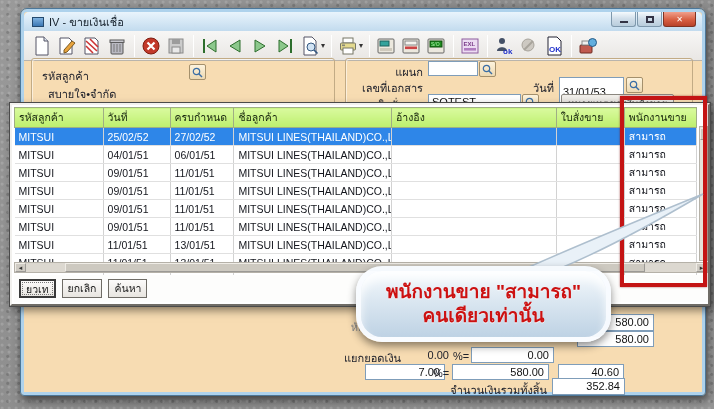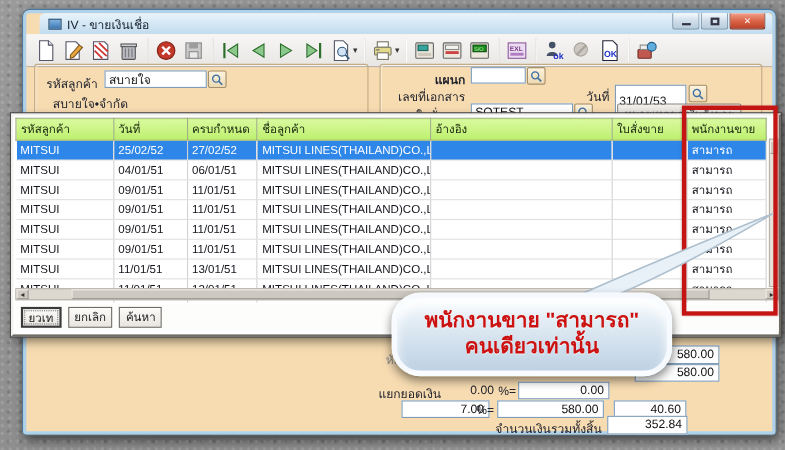--- a/index.html
+++ b/index.html
@@ -12,21 +12,21 @@
       radial-gradient(circle at 70% 60%, rgba(0,0,0,.16) 1px, transparent 2px),
       linear-gradient(135deg, #9a9a9a 0%, #8a8a8a 50%, #969696 100%);
     background-size:7px 7px, 11px 9px, 100% 100%;
   }
   
   .main-window { position:absolute; left:20px; top:8px; width:686px; height:388px;
     background:#f7dcb2; border:1px solid #4d7798; border-radius:7px 7px 4px 4px;
     box-shadow:0 0 0 3px #aed2ec inset, 2px 4px 10px rgba(0,0,0,.55); }
   .titlebar { position:absolute; left:3px; top:3px; right:3px; height:19px;
     background:linear-gradient(#e9f4fc,#c2dbee); border-radius:5px 5px 0 0;
-    display:flex; align-items:center; padding:0 4px;margin-left:12px; }
+    display:flex; align-items:center; padding:0 4px; }
   .app-icon { width:12px; height:10px; background:linear-gradient(#7fb2e0,#3c78b4);
     border:1px solid #24496e; margin:0 5px 0 4px; }
   .title { font-size:11px; color:#15202b; }
   .win-controls { position:absolute; right:6px; top:0px; display:flex; }
   .wbtn { width:25px; height:15px; border:1px solid #7e98ac; border-top:none;
     border-radius:0 0 3px 3px; background:linear-gradient(#f5fafd,#cfdde9 50%,#b9cddc);
     display:flex; align-items:center; justify-content:center; font-size:8px; color:#334; margin-left:1px; }
   .wbtn.close { width:33px; background:linear-gradient(#f0a08c,#d85f42 55%,#b8432a);
     color:#fff; font-weight:bold; border-color:#7e3322; }
   .glyph-min { width:8px; height:2px; background:#334; margin-top:6px; }
@@ -256,31 +256,30 @@
             <rect x="4" y="5" width="8" height="4" fill="#eee" stroke="#888"></rect>
             <circle cx="14.5" cy="6.5" r="4" fill="#62aede" stroke="#245a86"></circle>
           </svg>
         </div>
     </div>
 
     <div class="groupbox" style="left:10px; top:49px; width:304px; height:58px;"></div>
     <div class="groupbox" style="left:324px; top:49px; width:348px; height:58px;"></div>
 
     <span class="flabel" style="left:21px; top:58px;">รหัสลูกค้า</span>
-    <input class="finput" style="left: 74px; top: 55px; width: 93px; height: 16px;" value="สบายใจ">
     <div class="magbtn" style="left:168px; top:55px;">
         <svg width="11" height="11" viewBox="0 0 11 11">
           <circle cx="4.5" cy="4.5" r="3.2" fill="none" stroke="#3a6ea5" stroke-width="1.2"></circle>
           <path d="M7 7l3 3" stroke="#3a6ea5" stroke-width="1.4"></path>
         </svg>
       </div>
     <span class="stext" style="left:27px; top:76px;">สบายใจ•จำกัด</span>
     <span class="stext" style="left:27px; top:90px;">777••เพชรเกษม•29</span>
 
-    <span class="flabel" style="left:345px; top:54px; width:57px; text-align:right;font-weight:bold;">แผนก</span>
+    <span class="flabel" style="left:345px; top:54px; width:57px; text-align:right;">แผนก</span>
     <input class="finput" style="left: 407px; top: 52px; width: 50px; height: 15px;" value="">
     <div class="magbtn" style="left:458px; top:52px;">
         <svg width="11" height="11" viewBox="0 0 11 11">
           <circle cx="4.5" cy="4.5" r="3.2" fill="none" stroke="#3a6ea5" stroke-width="1.2"></circle>
           <path d="M7 7l3 3" stroke="#3a6ea5" stroke-width="1.4"></path>
         </svg>
       </div>
 
     <span class="flabel" style="left:332px; top:70px; width:70px; text-align:right;">เลขที่เอกสาร</span>
     <span class="flabel" style="left:505px; top:70px; width:28px; text-align:right;">วันที่</span>

